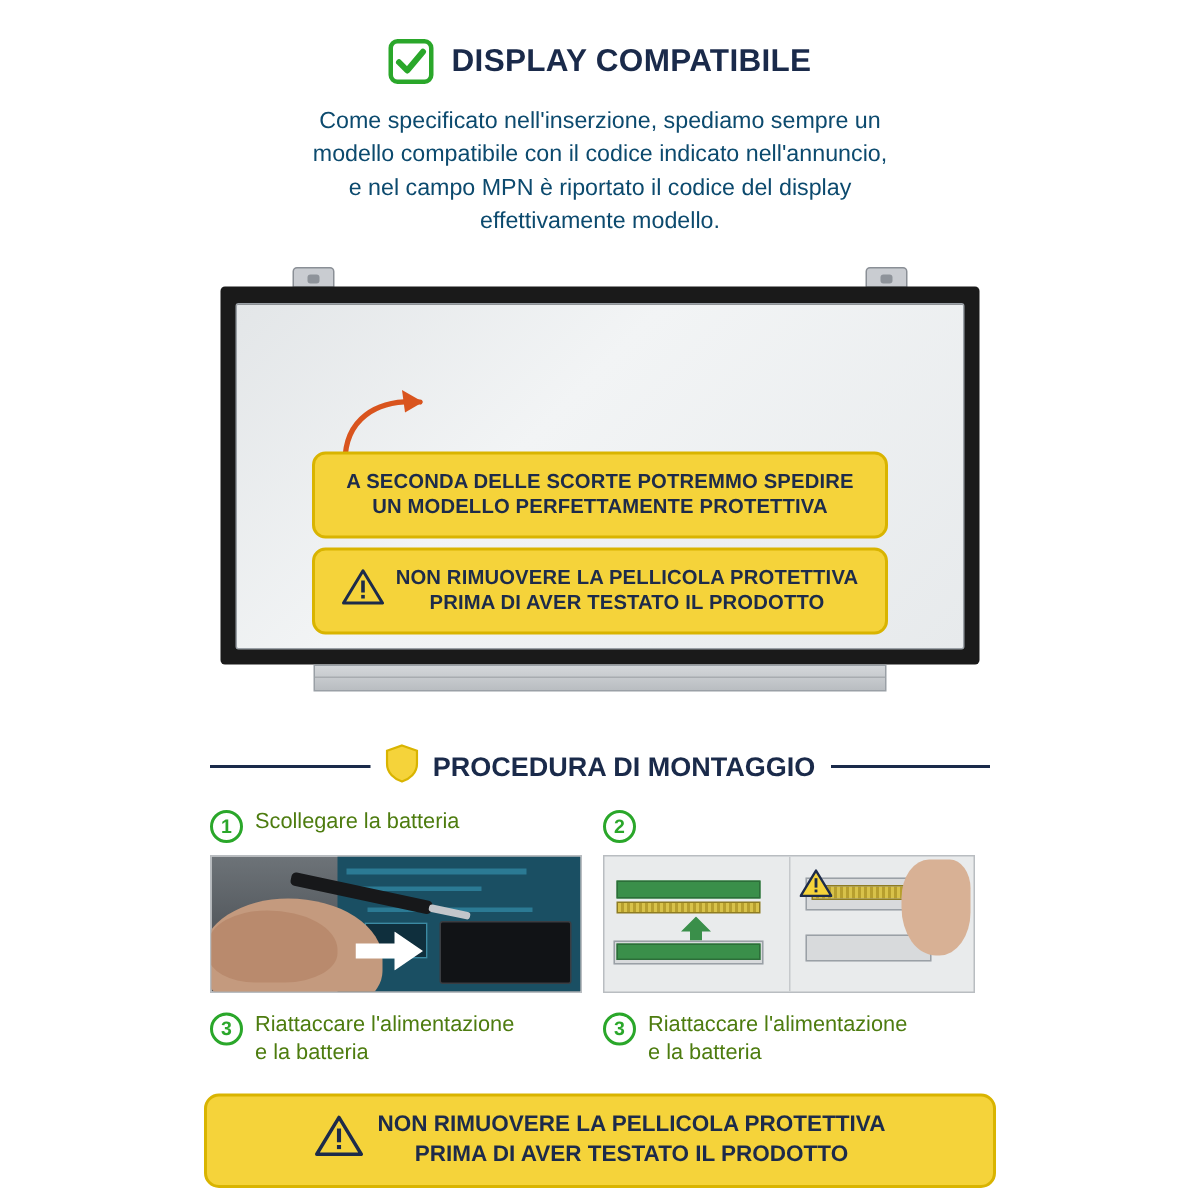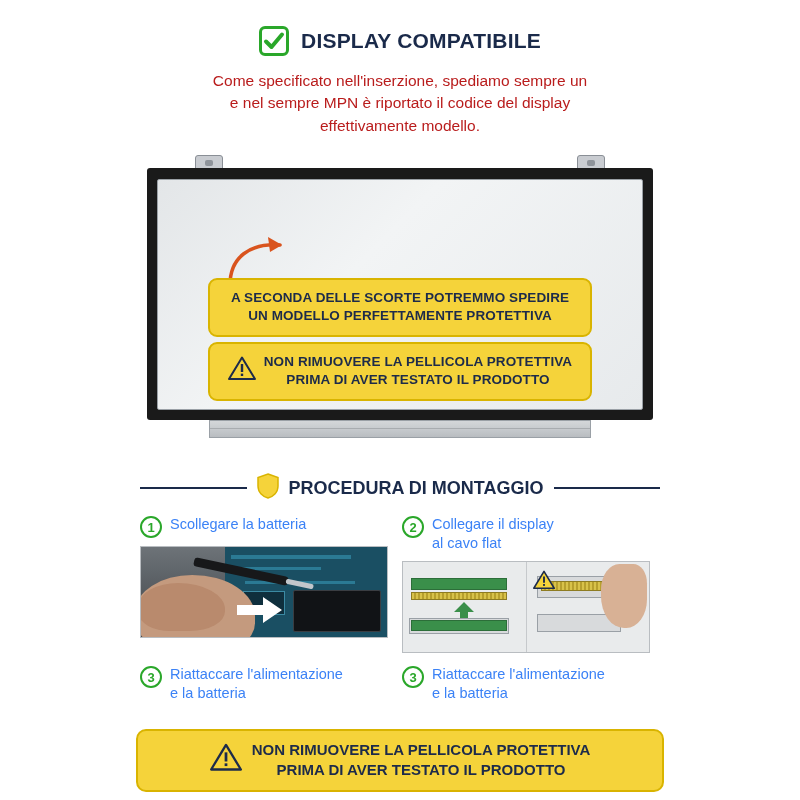--- a/index.html
+++ b/index.html
@@ -64,21 +64,21 @@
     color: #1a2a4a;
     letter-spacing: 0.2px;
     white-space: nowrap;
   }
 
   .intro {
     margin: 14px 6px 0 6px;
     text-align: center;
     font-size: 15.5px;
     line-height: 1.45;
-    color: #b91c1c;
+    color: #0c4a6e;
   }
 
   
   .display-wrap {
     position: relative;
     margin: 18px auto 0 auto;
     width: 506px;
     height: 300px;
   }
   .tab {
@@ -235,21 +235,21 @@
     color: #2aa72a;
     font-weight: bold;
     font-size: 13px;
     display: flex;
     align-items: center;
     justify-content: center;
     margin-top: 1px;
   }
   .step-text {
     font-size: 14.5px;
-    color: #3b82f6;
+    color: #4d7c0f;
     line-height: 1.3;
   }
 
   .photo {
     margin-top: 8px;
     width: 248px;
     height: 92px;
     border: 1px solid #b9bdc1;
     box-sizing: border-box;
     position: relative;
@@ -414,21 +414,22 @@
       <span class="check-badge">
         <svg width="24" height="24" viewBox="0 0 24 24" aria-hidden="true">
           <path d="M4 12.5 L9.5 18 L20 5.5" fill="none" stroke="#2aa72a" stroke-width="4" stroke-linecap="round" stroke-linejoin="round"></path>
         </svg>
       </span>
       <div class="header-title">DISPLAY COMPATIBILE</div>
     </div>
 
     <div class="intro">
       <div>Come specificato nell'inserzione, spediamo sempre un</div>
-      <div>e nel sempre MPN è riportato il codice del display</div>
+      <div>modello compatibile con il codice indicato nell'annuncio,</div>
+      <div>e nel campo MPN è riportato il codice del display</div>
       <div>effettivamente modello.</div>
     </div>
 
     <div class="display-wrap">
       <div class="tab left"></div>
       <div class="tab right"></div>
 
       <div class="panel-outer">
         <div class="panel-screen">
 
@@ -501,24 +502,20 @@
             <svg width="46" height="26" viewBox="0 0 46 26" aria-hidden="true" style="position:absolute;left:0;top:0;">
               <path d="M0 8 H26 V0 L45 13 L26 26 V18 H0 Z" fill="#ffffff"></path>
             </svg>
           </span>
         </div>
       </div>
 
       <div class="step-col">
         <div class="step-line">
           <div class="step-num">2</div>
-          <div class="step-text">
-            <div>Collegare il display</div>
-            <div>al cavo flat</div>
-          </div>
         </div>
         <div class="photo photo-b">
           <div class="pb-half">
             <div class="flat-cable" style="left:8px; top:16px; width:96px; height:12px;"></div>
             <div class="conn-gold" style="left:8px; top:30px; width:96px; height:8px;"></div>
             <div class="connector" style="left:6px; top:56px; width:100px; height:16px;"></div>
             <div class="flat-cable" style="left:8px; top:58px; width:96px; height:11px;"></div>
             <span class="green-up-arrow" style="top:40px;">
               <svg width="20" height="16" viewBox="0 0 20 16" aria-hidden="true">
                 <path d="M10 0 L20 10 H14 V16 H6 V10 H0 Z" fill="#3a8f4a"></path>

